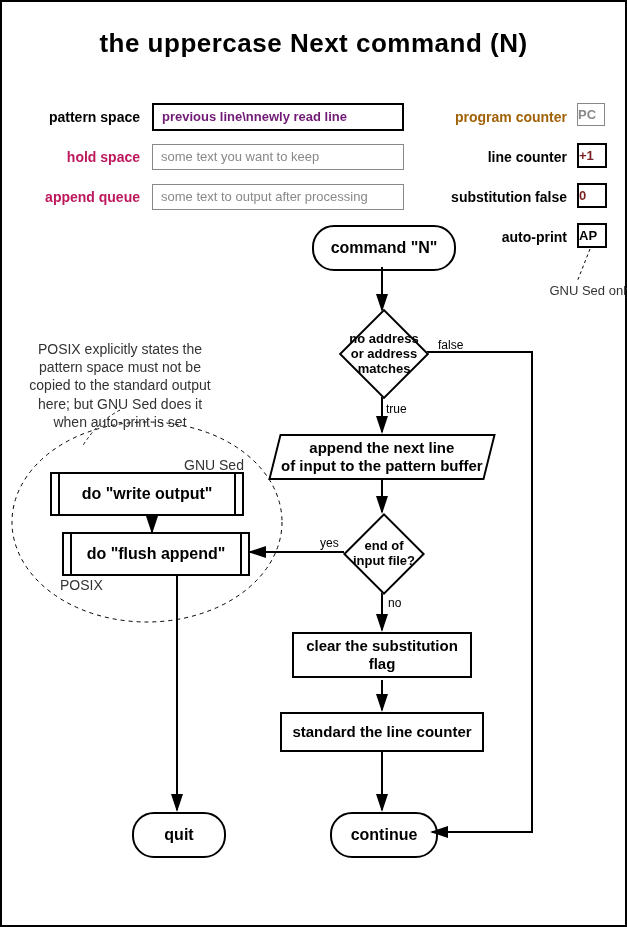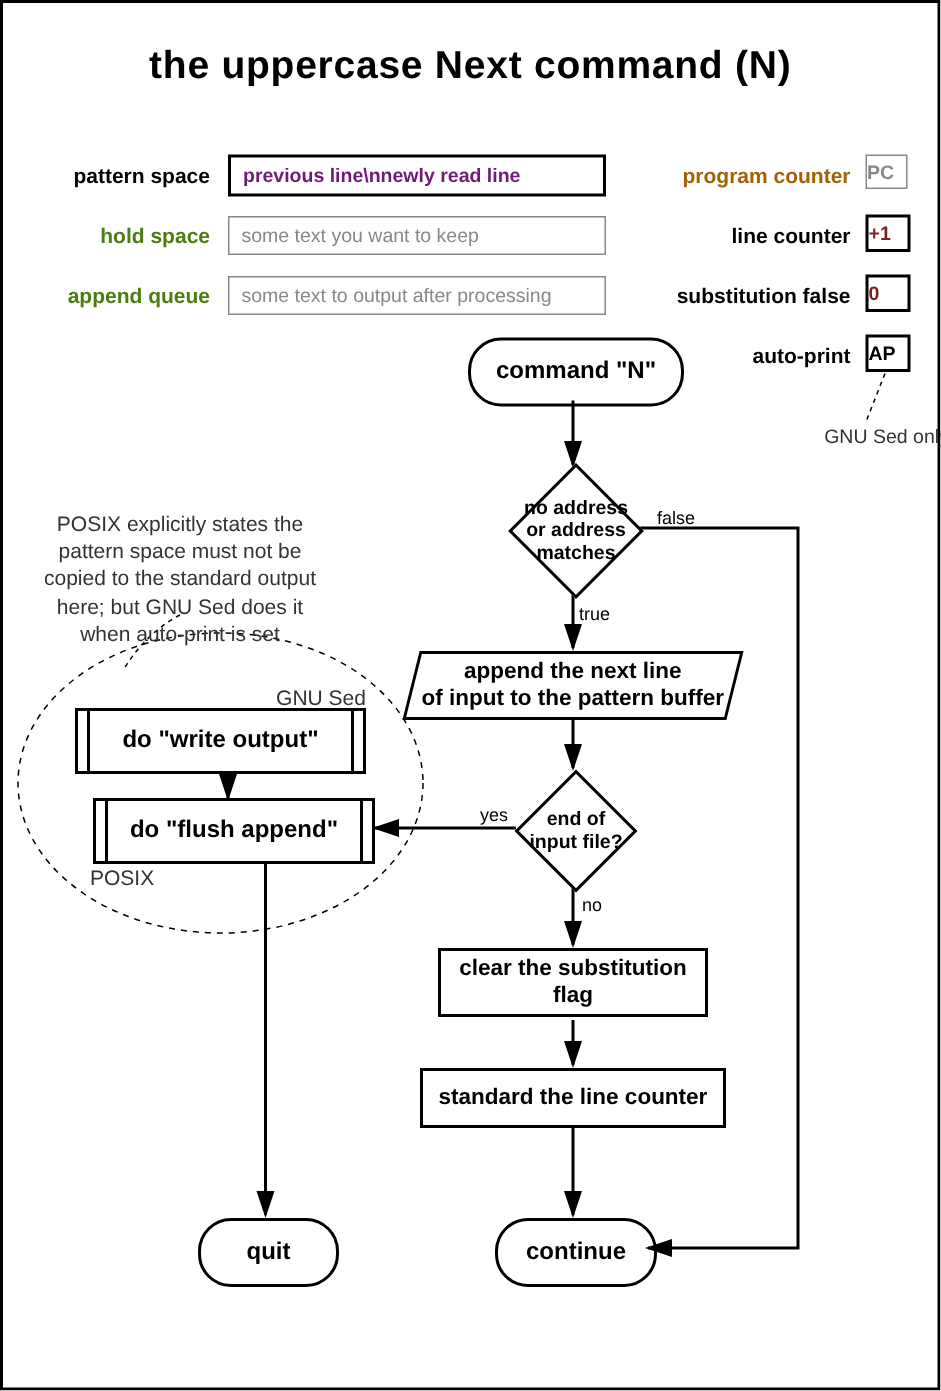--- a/index.html
+++ b/index.html
@@ -1,20 +1,20 @@
 <!DOCTYPE html>
 <html><head>
 <meta charset="utf-8">
 <style>
   html,body{margin:0;padding:0;background:#fff;}
   body{font-family:"Arial Narrow",Arial,Helvetica,sans-serif;font-stretch:condensed;}
   .page{width:627px;height:927px;box-sizing:border-box;border:2px solid #000;position:relative;background:#fff;}
   .title{position:absolute;top:26px;left:0;width:100%;text-align:center;font-weight:900;font-size:26px;letter-spacing:.5px;}
   .lbl{position:absolute;font-weight:900;font-size:14px;text-align:right;}
-  .lbl.dim{color:#4d7c0f;}
+  .lbl.dim{color:#be185d;}
   .fld{position:absolute;border:1px solid #888;font-size:13px;color:#888;padding:4px 8px;height:16px;line-height:16px;box-sizing:content-box;}
   .fld.strong{border:2px solid #000;color:#701a75;font-weight:700;}
   .rlbl{position:absolute;font-weight:900;font-size:14px;text-align:right;}
   .rlbl.dim{color:#a16207;}
   .rbox{position:absolute;border:2px solid #000;font-weight:900;font-size:13px;padding:3px 0;width:26px;}
   .rbox.red{color:#7a1f1f;}
   .rbox.dim{border:1px solid #888;color:#888;font-weight:700;}
   .note{position:absolute;font-size:14px;color:#333;text-align:center;line-height:1.3;}
   .stadium{position:absolute;border:2px solid #000;border-radius:22px;font-weight:900;font-size:16px;text-align:center;display:flex;align-items:center;justify-content:center;}
   .rect{position:absolute;border:2px solid #000;font-weight:900;font-size:15px;text-align:center;display:flex;align-items:center;justify-content:center;line-height:1.2;padding:4px 6px;box-sizing:border-box;}

